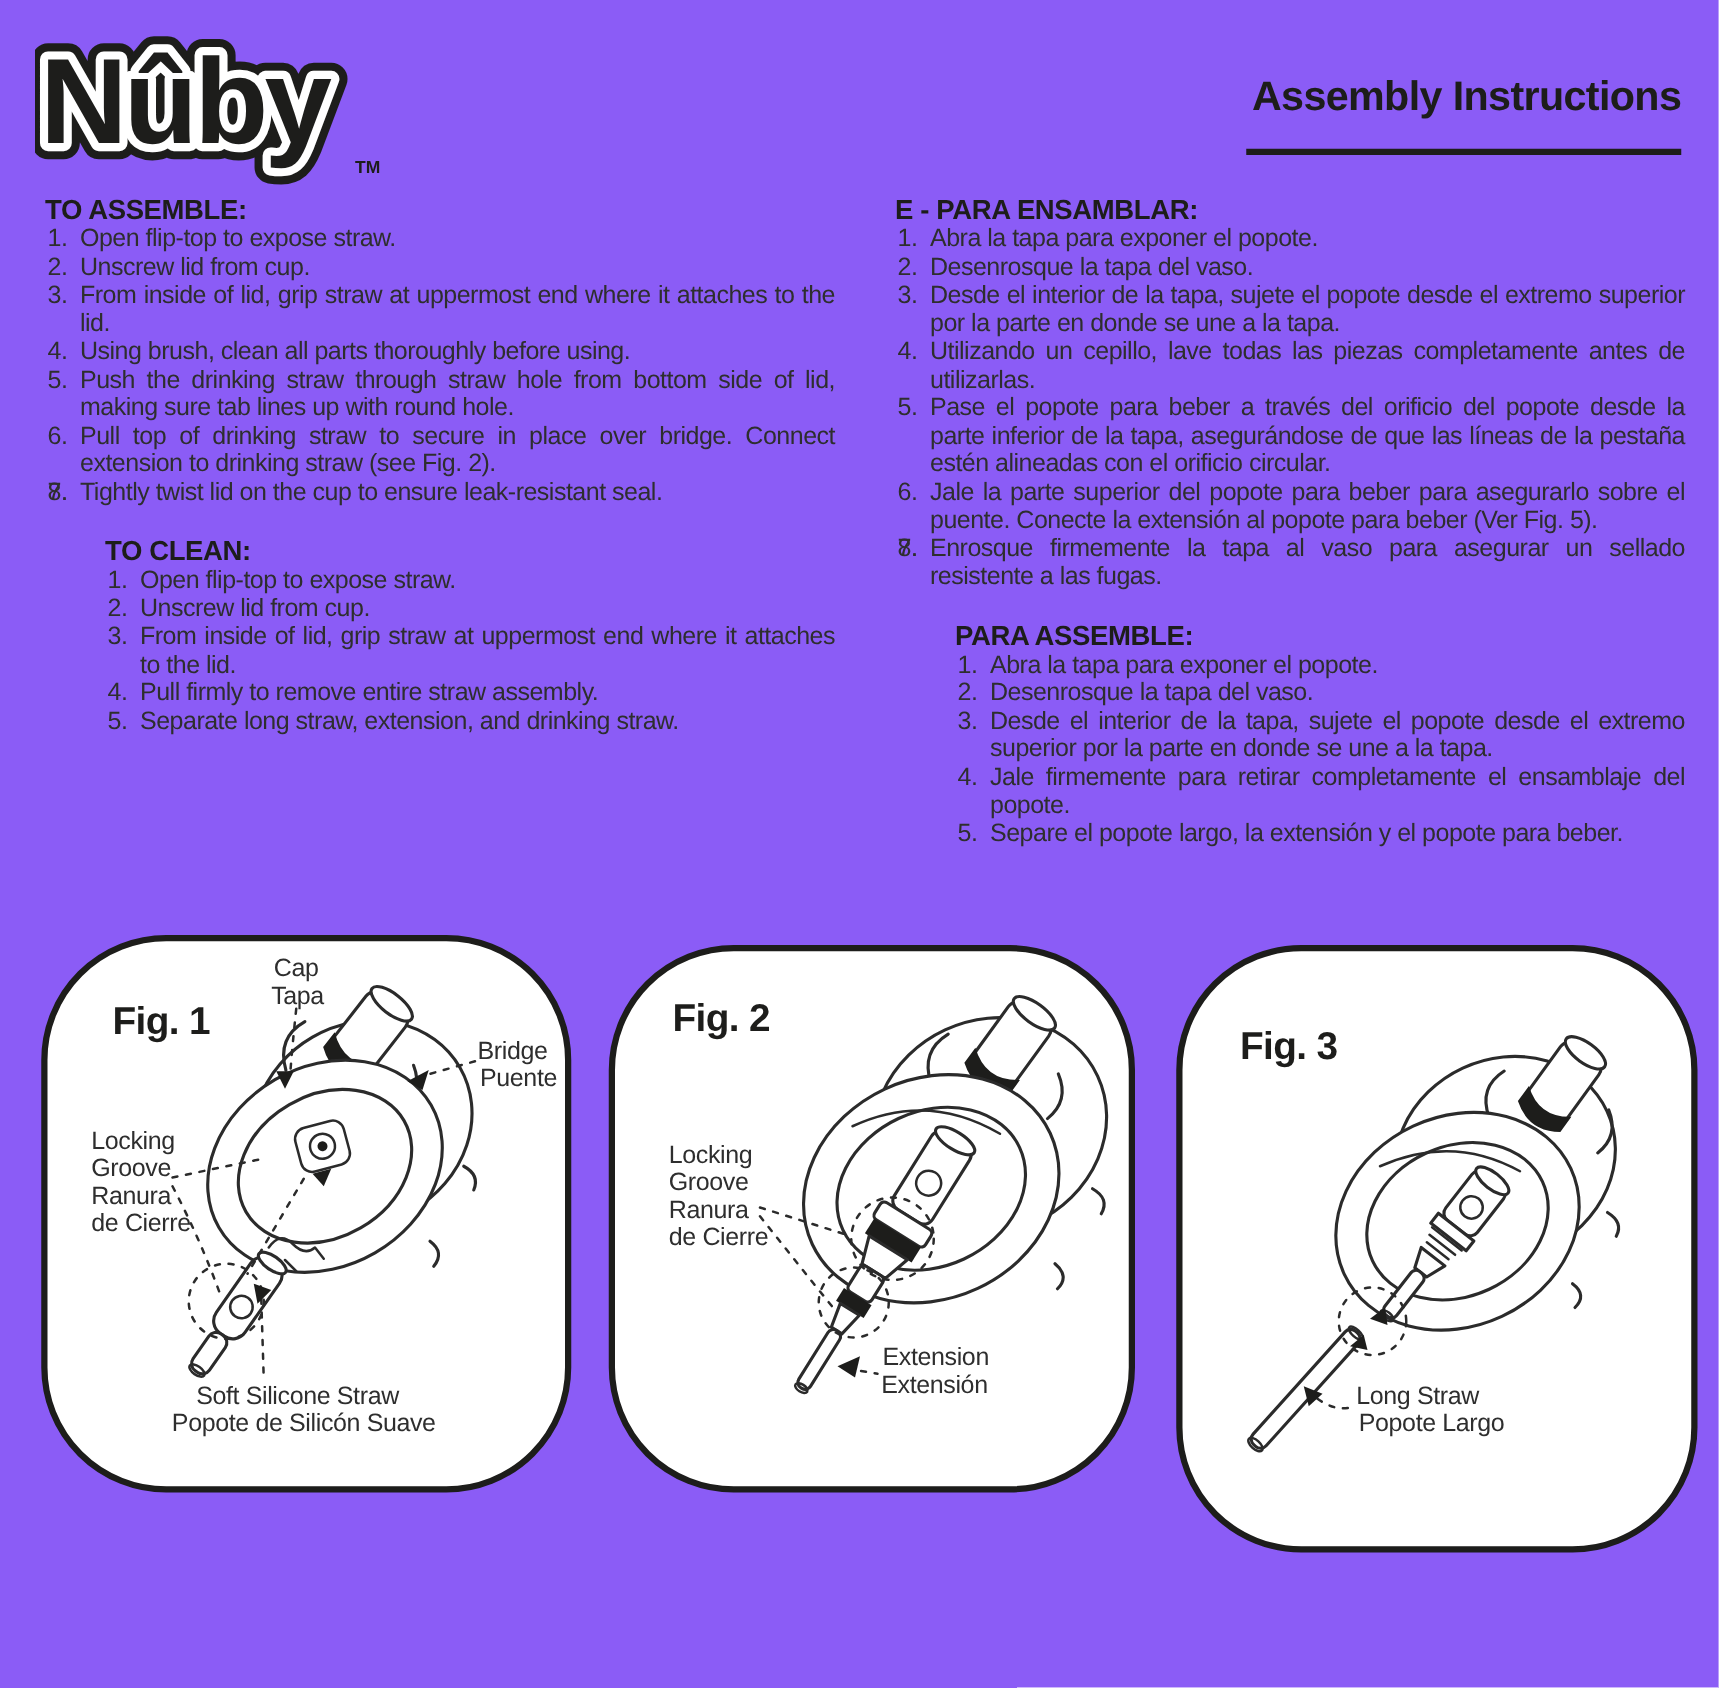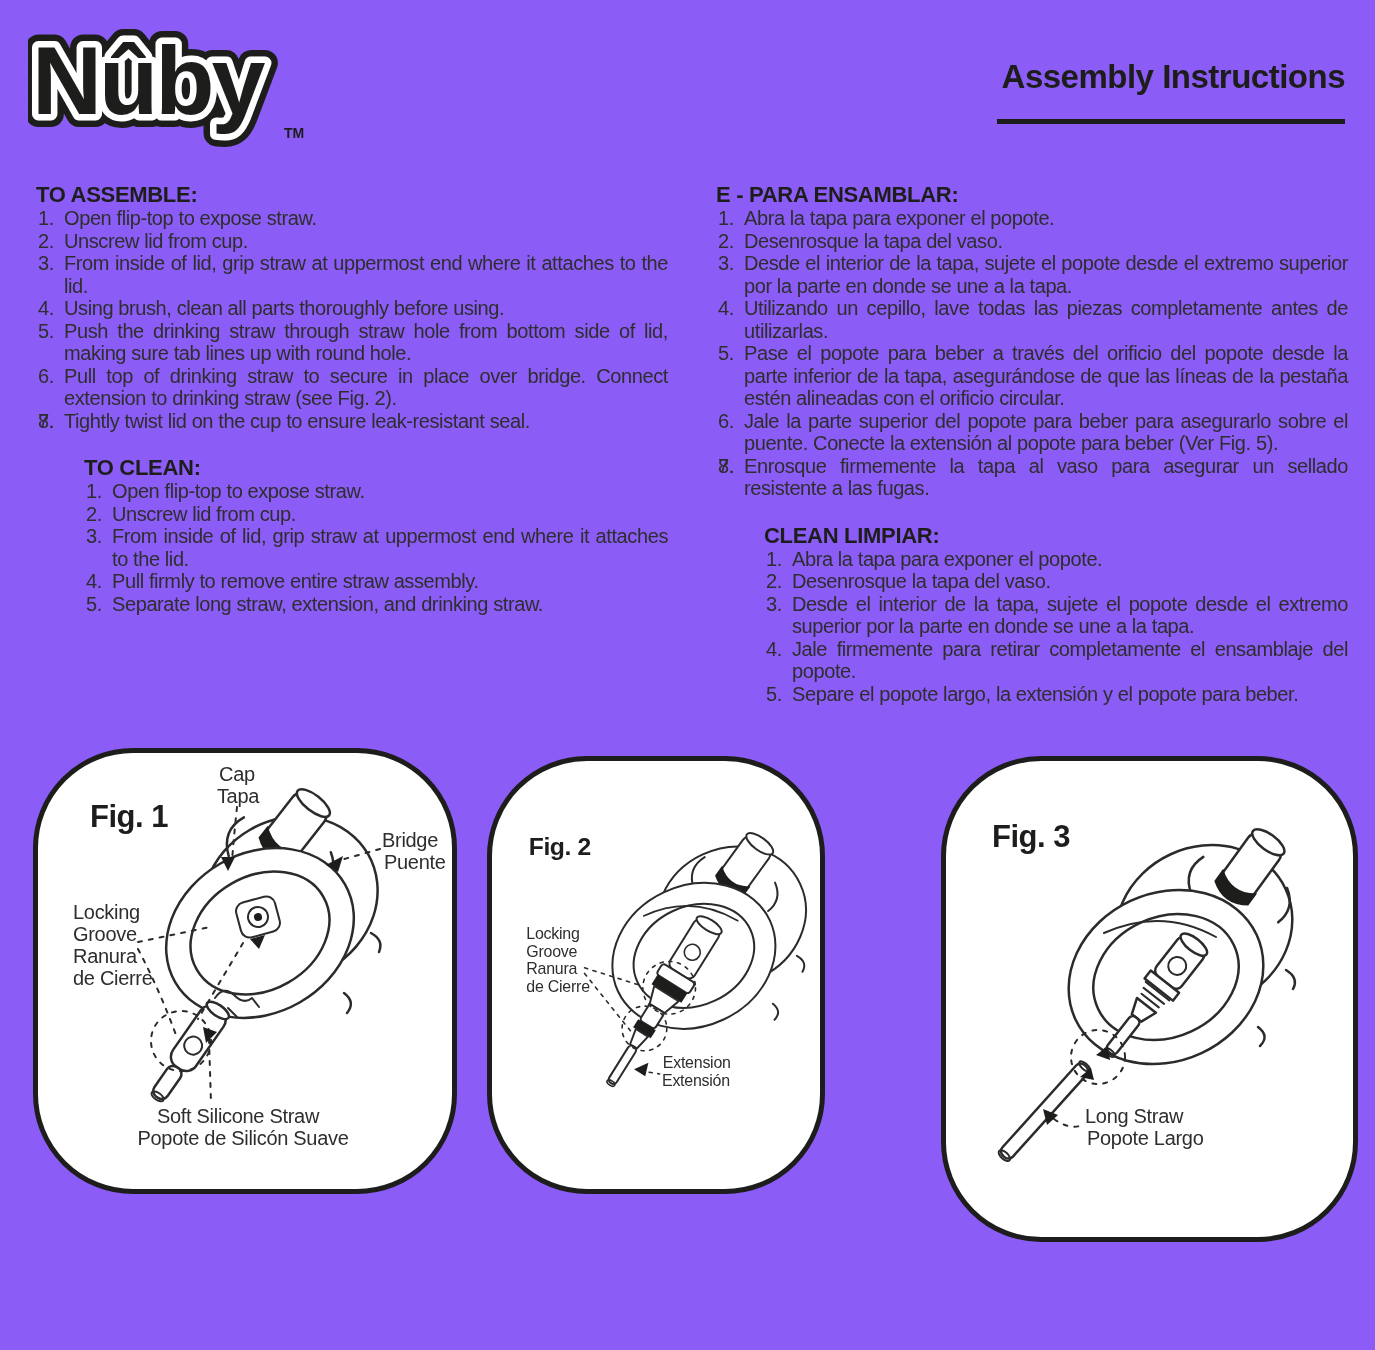--- a/index.html
+++ b/index.html
@@ -8,31 +8,31 @@
     font-family:"Liberation Sans", sans-serif; color:#2e2e2e; overflow:hidden;
   }
   
   #logo { position:absolute; left:28px; top:18px; width:300px; height:130px; }
   #doc-title {
     position:absolute; right:30px; top:58px; width:500px; text-align:right;
     font-size:33px; font-weight:bold; color:#1d1d1b; letter-spacing:-0.5px;
   }
   #title-rule { position:absolute; right:30px; top:119px; width:348px; height:5px; background:#1d1d1b; }
   
-  .col { position:absolute; top:183px; width:632px; }
+  .col { position:absolute; top:156px; width:632px; }
   #col-en { left:36px; }
   #col-es { left:716px; }
   .sec + .sec { margin-top:24px;margin-left:48px; }
   .sec-heading { font-size:22px; font-weight:bold; color:#1d1d1b; line-height:23px; margin:0 0 1px 0; letter-spacing:-0.3px; }
   .item { position:relative; padding-left:28px; font-size:20px; line-height:22.5px; letter-spacing:-0.4px; text-align:justify; color:#2e2e2e; }
   .item .num { position:absolute; left:2px; top:0; text-align:left; }
   
   .figpanel { position:absolute; border:5px solid #1d1d1b; border-radius:100px; background:#fff; box-sizing:border-box; }
   #fig1 { left:33px;  top:748px; width:424px; height:446px; }
-  #fig2 { left:487px; top:756px; width:338px; height:438px; }
+  #fig2 { left:487px; top:756px; width:421px; height:438px; }
   #fig3 { left:941px; top:756px; width:417px; height:486px; }
   .figsvg { position:absolute; left:0; top:0; width:100%; height:100%; }
   
   .ln { stroke:#2b2b2b; stroke-width:2.5; fill:none; stroke-linecap:round; stroke-linejoin:round; }
   .w  { fill:#fff; }
   .thin { stroke-width:2; }
   .fillk { fill:#1d1d1b; stroke:none; }
   .dash { stroke:#2b2b2b; stroke-width:2; fill:none; stroke-dasharray:4 7; stroke-linecap:round; }
   .callout { font-size:20px; fill:#2e2e2e; letter-spacing:-0.3px; }
   .figlab { font-size:31px; font-weight:bold; fill:#1d1d1b; letter-spacing:-0.5px; }
@@ -88,21 +88,21 @@
           <div class="item"><span class="num">2.</span><span>Desenrosque la tapa del vaso.</span></div>
           <div class="item"><span class="num">3.</span><span>Desde el interior de la tapa, sujete el popote desde el extremo superior por la parte en donde se une a la tapa.</span></div>
           <div class="item"><span class="num">4.</span><span>Utilizando un cepillo, lave todas las piezas completamente antes de utilizarlas.</span></div>
           <div class="item"><span class="num">5.</span><span>Pase el popote para beber a través del orificio del popote desde la parte inferior de la tapa, asegurándose de que las líneas de la pestaña estén alineadas con el orificio circular.</span></div>
           <div class="item"><span class="num">6.</span><span>Jale la parte superior del popote para beber para asegurarlo sobre el puente. Conecte la extensión al popote para beber (Ver Fig. 5).</span></div>
           <div class="item"><span class="num">7.</span></div>
           <div class="item"><span class="num">8.</span><span>Enrosque firmemente la tapa al vaso para asegurar un sellado resistente a las fugas.</span></div>
         </div>
     </div>
     <div class="sec">
-      <div class="sec-heading">CLEAN LIMPIAR:</div>
+      <div class="sec-heading">PARA ASSEMBLE:</div>
       <div class="list">
           <div class="item"><span class="num">1.</span><span>Abra la tapa para exponer el popote.</span></div>
           <div class="item"><span class="num">2.</span><span>Desenrosque la tapa del vaso.</span></div>
           <div class="item"><span class="num">3.</span><span>Desde el interior de la tapa, sujete el popote desde el extremo superior por la parte en donde se une a la tapa.</span></div>
           <div class="item"><span class="num">4.</span><span>Jale firmemente para retirar completamente el ensamblaje del popote.</span></div>
           <div class="item"><span class="num">5.</span><span>Separe el popote largo, la extensión y el popote para beber.</span></div>
         </div>
     </div>
   </div>
 

